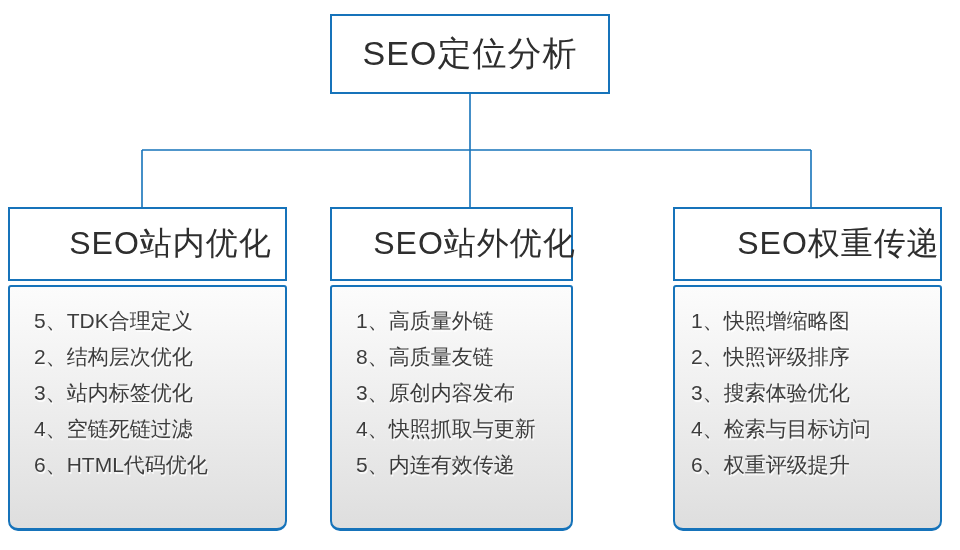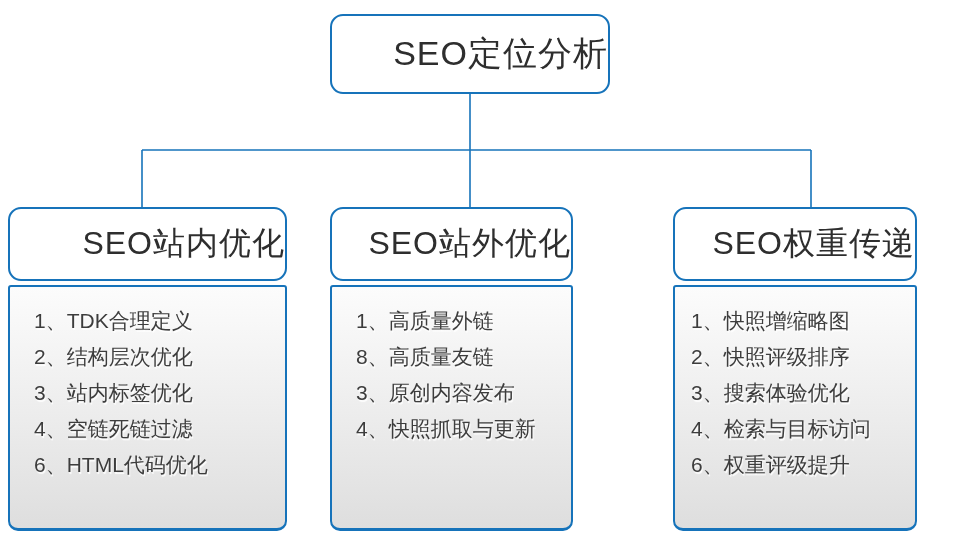--- a/index.html
+++ b/index.html
@@ -7,22 +7,22 @@
   body {
     width:960px; height:550px; background:#ffffff; overflow:hidden;
     font-family:"Liberation Sans", sans-serif; position:relative;
   }
   .canvas { position:absolute; inset:0; }
   svg.connectors { position:absolute; left:0; top:0; pointer-events:none; }
   svg.connectors line { stroke:var(--accent); stroke-width:1.6; }
 
   .node {
     position:absolute; background:#ffffff;
-    border:2px solid var(--accent); border-radius:13px;
-    display:flex; align-items:center; justify-content:flex-end;
+    border:2px solid var(--accent); border-radius:0;
+    display:flex; align-items:center; justify-content:center;
     box-sizing:border-box;
   }
   .node .node-label {
     color:var(--head-text); font-size:33px; letter-spacing:1px; white-space:nowrap;
   }
   .root-node { left:330px; top:14px; width:280px; height:80px; }
   .root-node .node-label { font-size:34px; }
 
   .branch-head { top:207px; height:74px; }
   .branch-head .node-label { font-size:32px;margin-left:46px; }
@@ -34,21 +34,21 @@
     background:linear-gradient(180deg,#fcfcfc 0%,#ececec 55%,#dedede 100%);
     padding:16px 6px 0 24px;
   }
   .list-item {
     font-size:21px; line-height:36px; color:var(--item-text); white-space:nowrap;
     text-shadow:1px 2px 1px rgba(255,255,255,0.95);
   }
 
   .col1 { left:8px;   width:279px; }
   .col2 { left:330px; width:243px; }
-  .col3 { left:673px; width:244px;padding-left:16px; }
+  .col3 { left:673px; width:269px;padding-left:16px; }
 </style>
 </head>
 <body>
 
 <div class="canvas">
 
   <svg class="connectors" width="960" height="550" aria-hidden="true">
     <line x1="470" y1="94" x2="470" y2="207"></line>
     <line x1="142" y1="150" x2="811" y2="150"></line>
     <line x1="142" y1="150" x2="142" y2="207"></line>
@@ -56,35 +56,36 @@
   </svg>
 
   <div class="node root-node">
     <span class="node-label">SEO定位分析</span>
   </div>
 
   <div class="node branch-head col1">
     <span class="node-label">SEO站内优化</span>
   </div>
   <div class="branch-body col1">
-    <div class="list-item">1、TDK合理定义</div>
+    <div class="list-item">5、TDK合理定义</div>
     <div class="list-item">2、结构层次优化</div>
     <div class="list-item">3、站内标签优化</div>
     <div class="list-item">4、空链死链过滤</div>
     <div class="list-item">6、HTML代码优化</div>
   </div>
 
   <div class="node branch-head col2">
     <span class="node-label">SEO站外优化</span>
   </div>
   <div class="branch-body col2">
     <div class="list-item">1、高质量外链</div>
     <div class="list-item">8、高质量友链</div>
     <div class="list-item">3、原创内容发布</div>
     <div class="list-item">4、快照抓取与更新</div>
+    <div class="list-item">5、内连有效传递</div>
   </div>
 
   <div class="node branch-head col3">
     <span class="node-label">SEO权重传递</span>
   </div>
   <div class="branch-body col3">
     <div class="list-item">1、快照增缩略图</div>
     <div class="list-item">2、快照评级排序</div>
     <div class="list-item">3、搜索体验优化</div>
     <div class="list-item">4、检索与目标访问</div>

